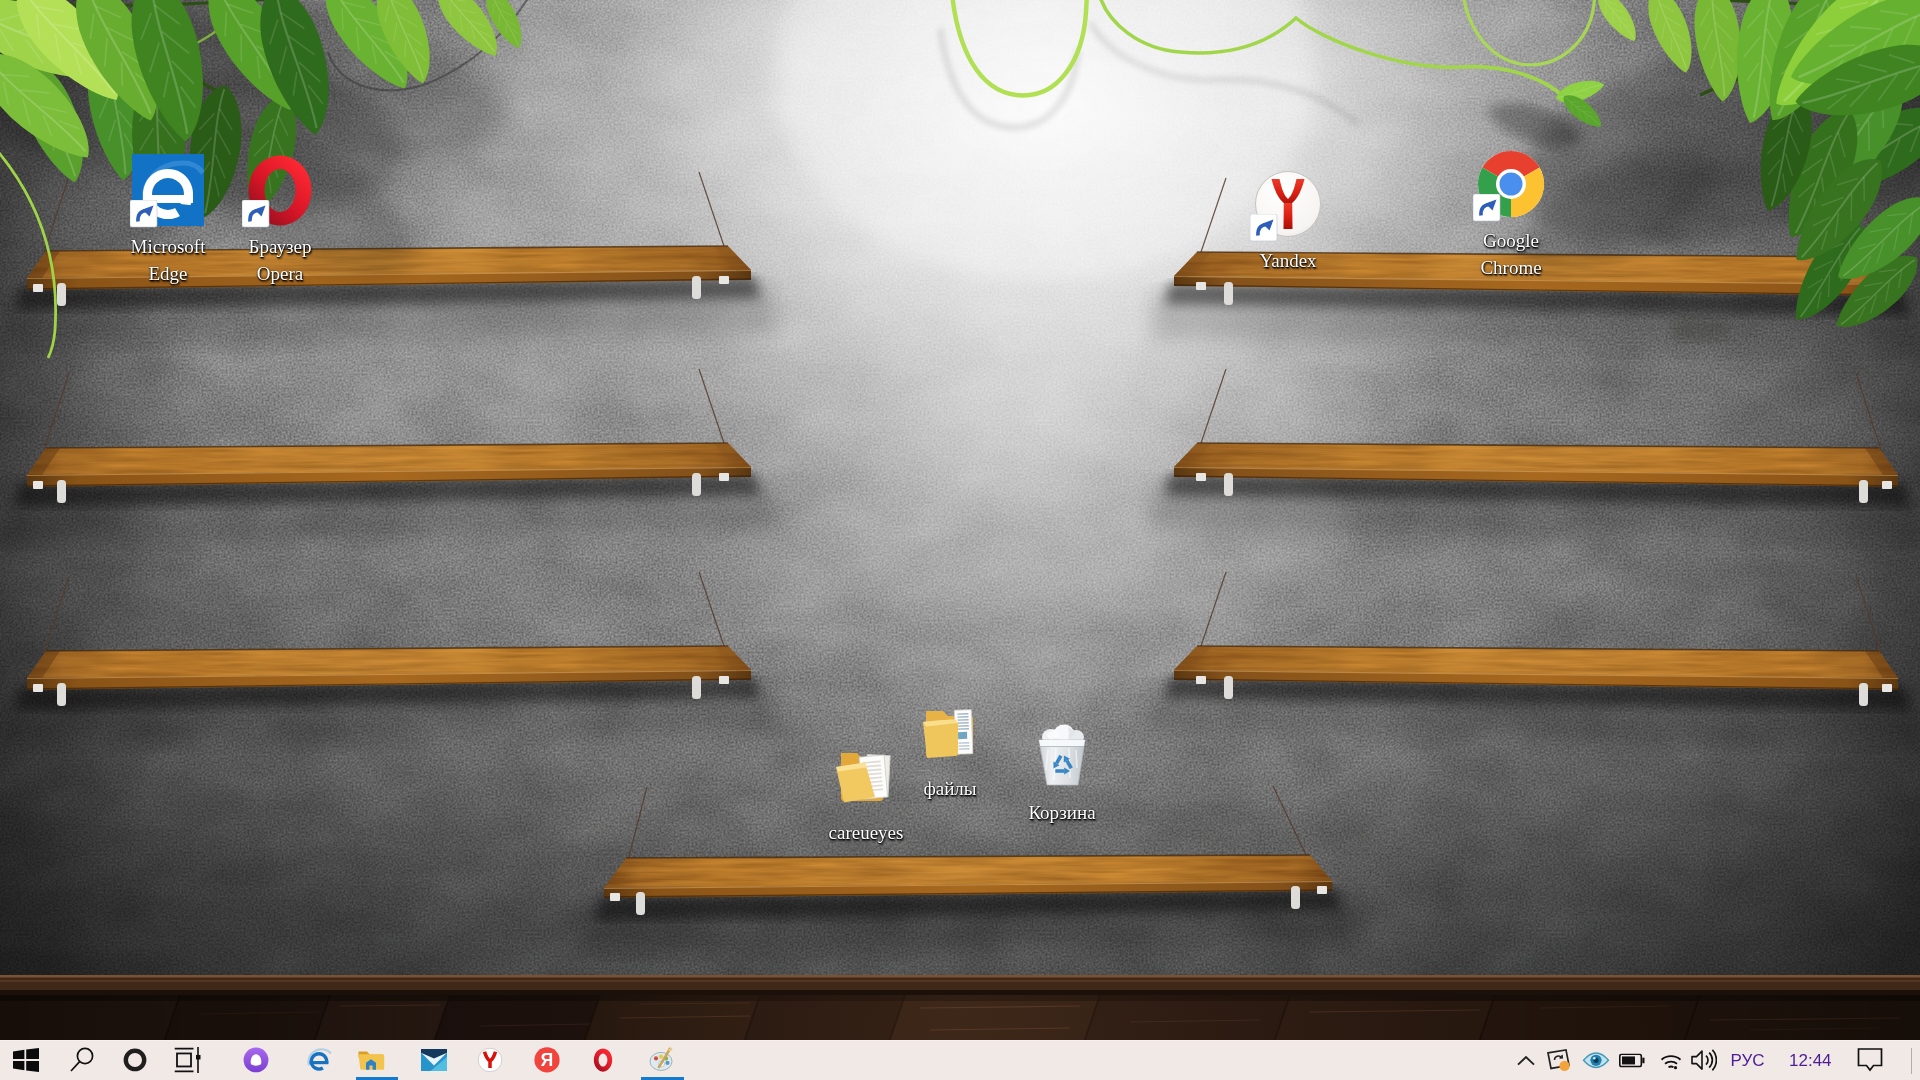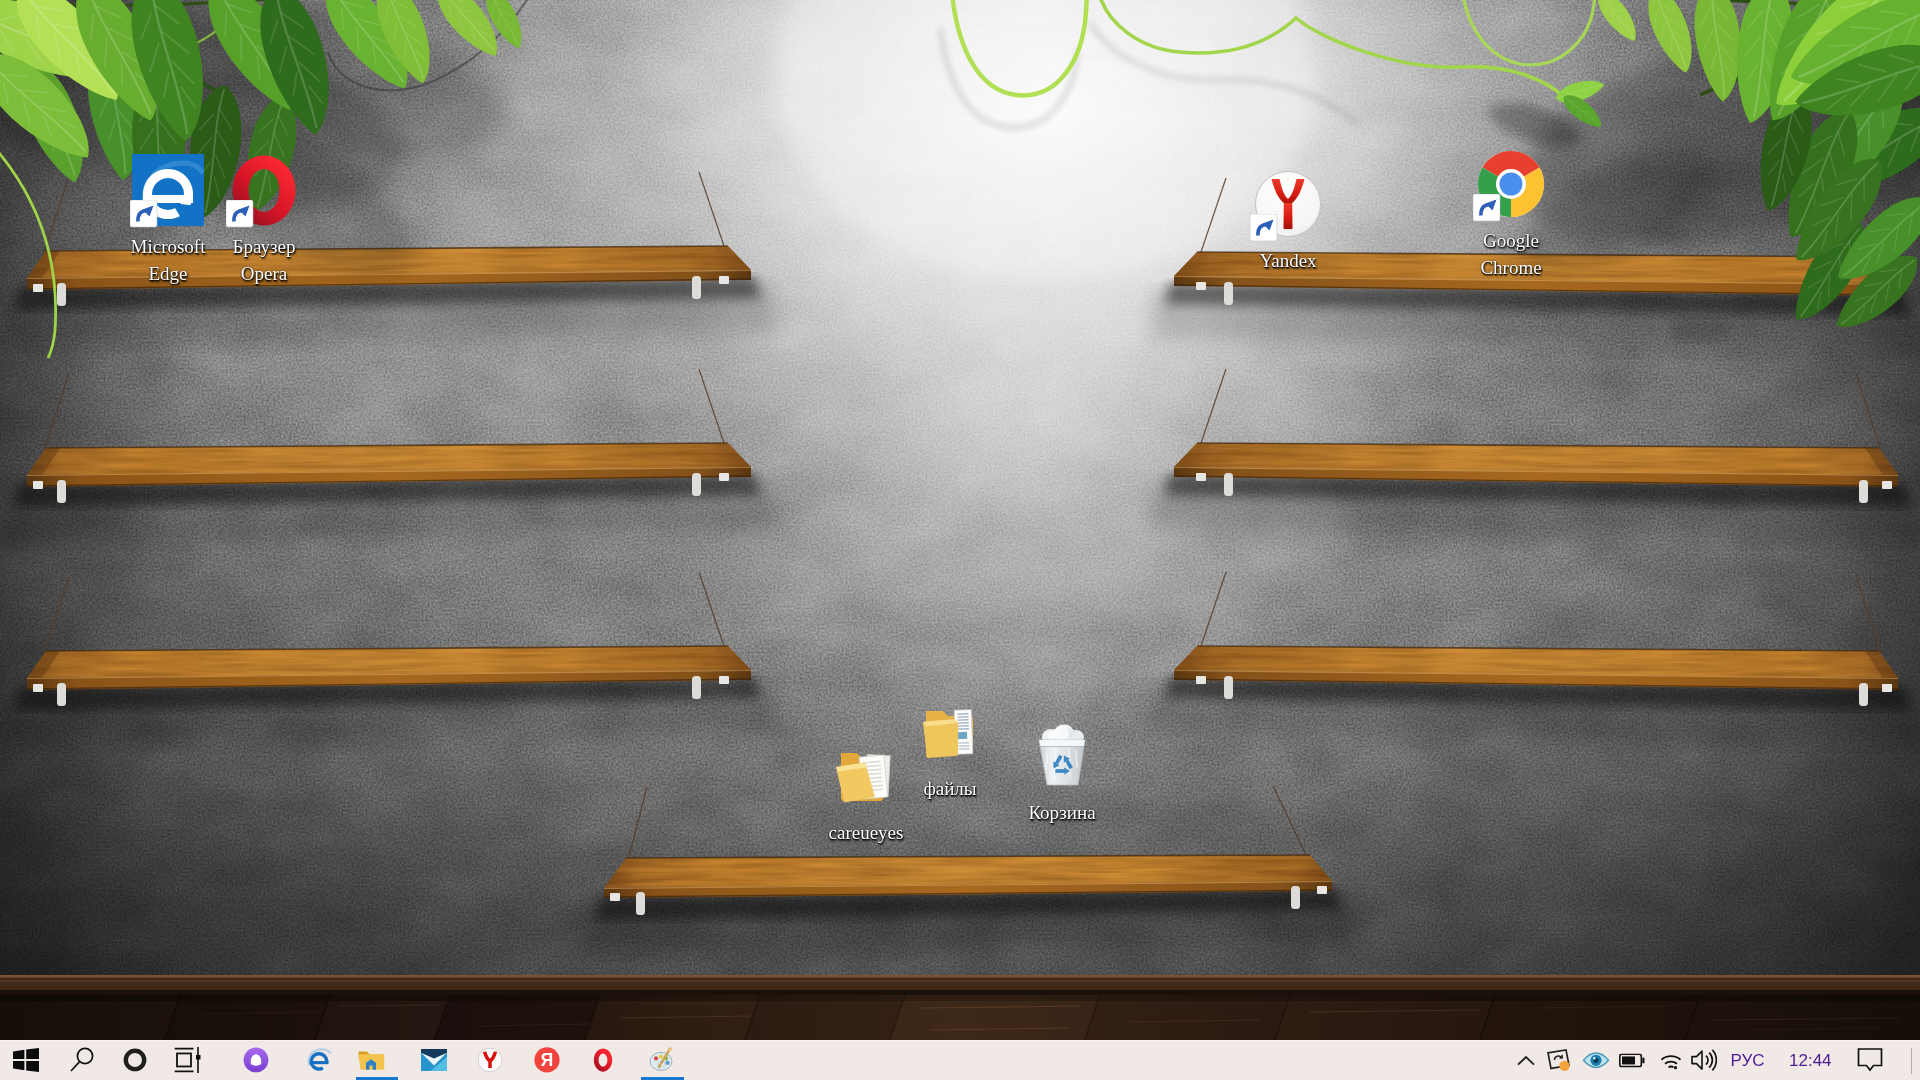--- a/index.html
+++ b/index.html
@@ -333,21 +333,21 @@
   <rect x="11" y="41" width="50" height="8" fill="#fff"></rect>
  </svg>
  <svg class="badge" width="28" height="28" viewBox="0 0 28 28">
           <rect x="0" y="0" width="27" height="27" rx="2" fill="#fff" stroke="#b9c4cc" stroke-width="0.6"></rect>
           <path d="M8,21.5 C7.5,14.5 10.5,11 16.5,10.5" stroke="#2d5fb9" stroke-width="3.6" fill="none"></path>
           <polygon points="23.5,5.5 19.5,16.5 12.5,9.5" fill="#2d5fb9"></polygon>
         </svg>
  <div class="lbl">Microsoft<br>Edge</div>
 </div>
 
-<div class="dicon" style="left:228px;top:154px">
+<div class="dicon" style="left:244px;top:154px">
  <svg class="art" width="72" height="72" viewBox="0 0 72 72">
   <defs>
             <linearGradient id="og" x1="0.1" y1="0.9" x2="0.8" y2="0.05">
    <stop offset="0" stop-color="#90101e"></stop>
               <stop offset="0.45" stop-color="#d61527"></stop>
               <stop offset="1" stop-color="#ff2a33"></stop>
             </linearGradient>
           </defs>
   <path fill="url(#og)" fill-rule="evenodd" d="M36,1.5 a31.5,35 0 1 0 0.02,0 Z M36,15 a15.5,21.5 0 1 1 -0.02,0 Z"></path>
  </svg>

